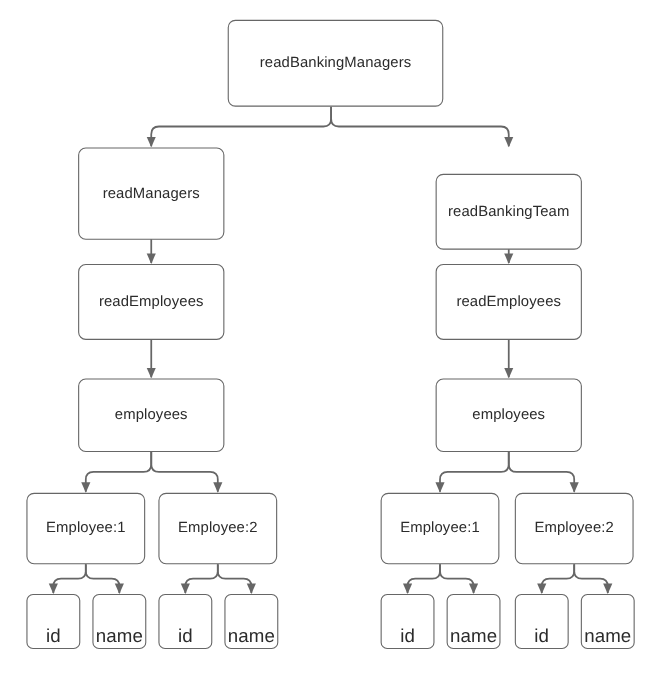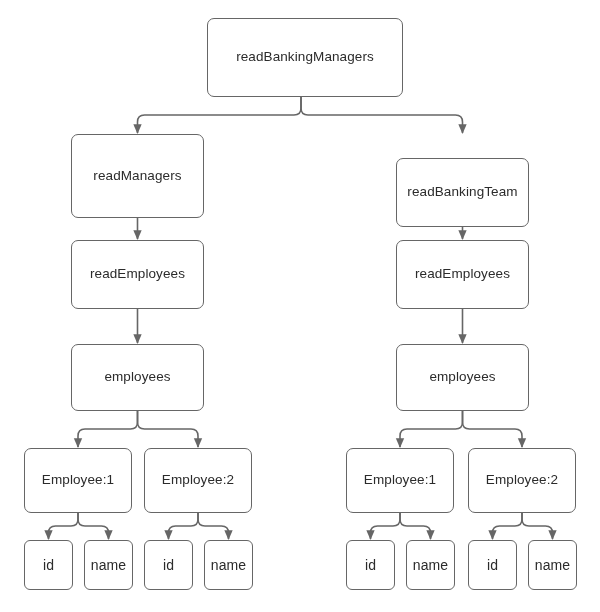--- a/index.html
+++ b/index.html
@@ -37,22 +37,23 @@
     align-items: center;
     justify-content: center;
     text-align: center;
     color: #2b2b2b;
     font-size: 13.5px;
     line-height: 1.2;
     letter-spacing: 0.1px;
     z-index: 2;
   }
   .node.leaf {
-    font-size: 14px;
+    font-size: 17px;
     border-radius: 6px;
+    align-items: flex-end;
   }
   .node-label {
     display: block;
     padding: 0 4px;
     white-space: nowrap;
   }
 </style>
 </head>
 <body>
 

